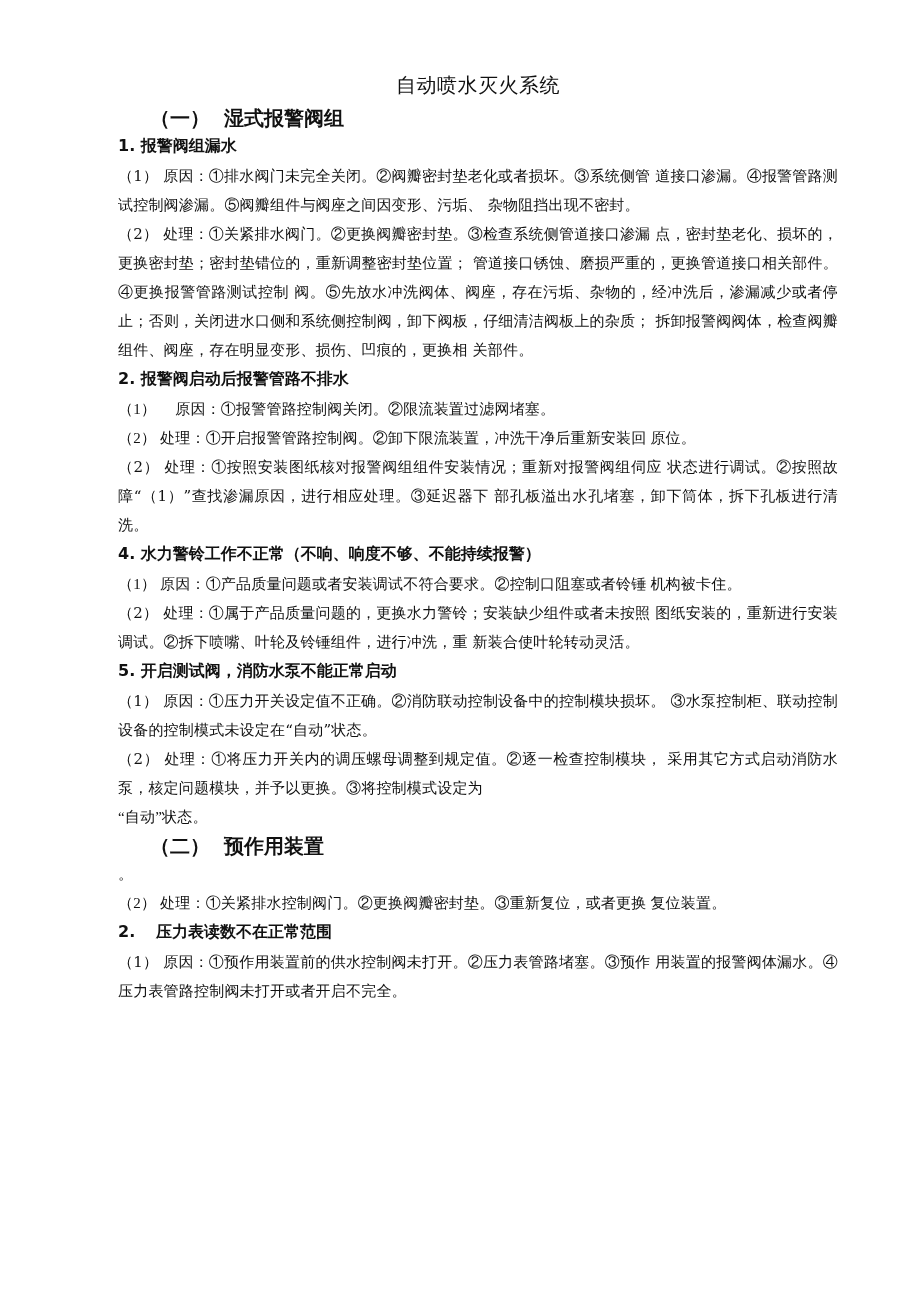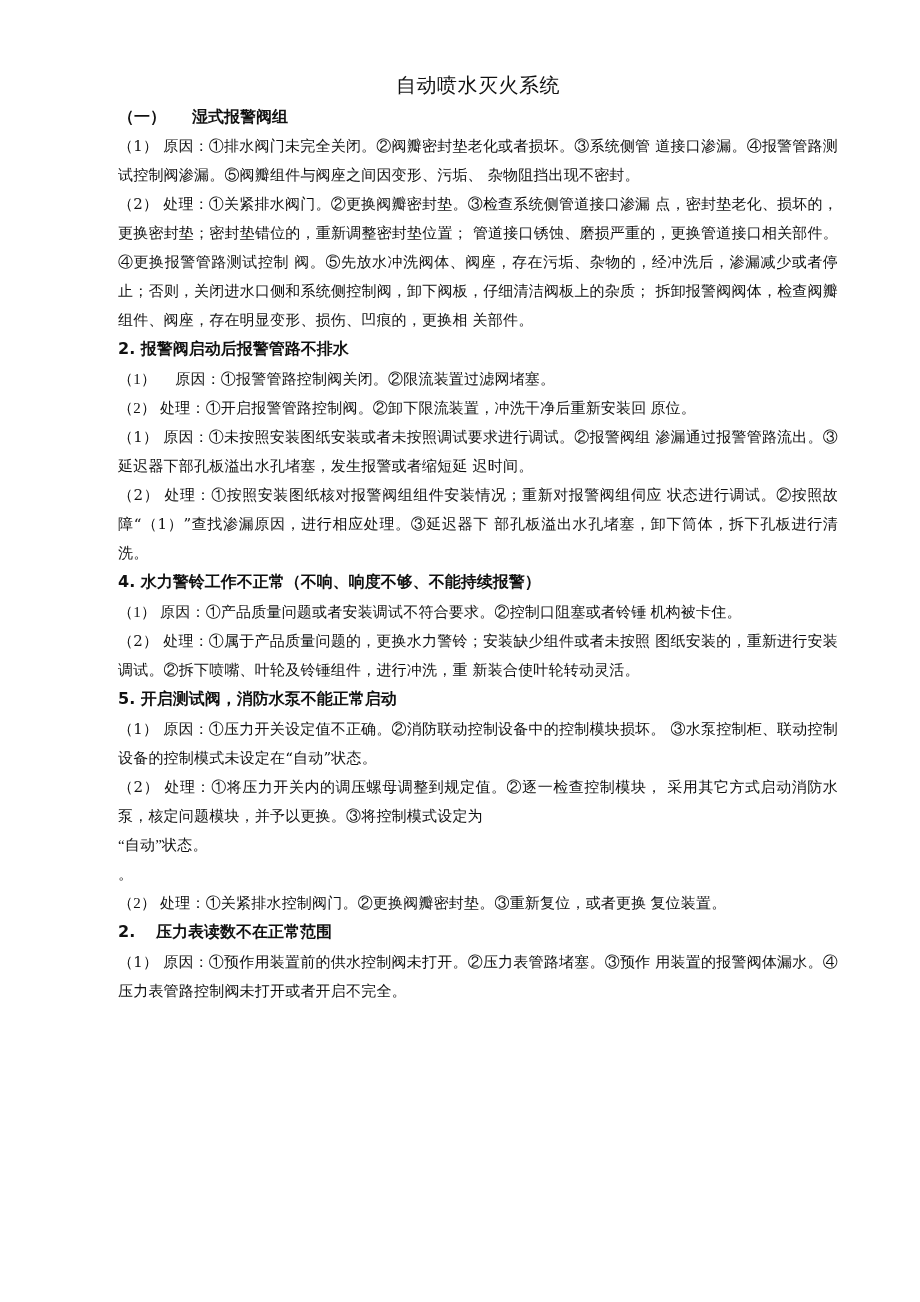--- a/index.html
+++ b/index.html
@@ -25,26 +25,27 @@
     text-align: center;
     font-family: "DejaVu Sans", "Liberation Sans", sans-serif;
     font-size: 20px;
     font-weight: normal;
     height: 34px;
     line-height: 34px;
     margin: 0 0 2px 0;
     letter-spacing: 0.5px;
   }
   .part {
-    font-family: Liberation Mono, monospace;
+    font-family: Liberation Serif, serif;
     font-weight: bold;
-    font-size: 16px;
+    font-size: 20px;
     line-height: 28px;
     height: 28px;
     white-space: nowrap;
+    margin-left: 32px;
   }
   .part .num { display: inline-block; width: 74px; }
   .h {
     font-family: "DejaVu Sans", "Liberation Sans", sans-serif;
     font-weight: bold;
     font-size: 16px;
     line-height: 28px;
     height: 30px;
     white-space: nowrap;
   }
@@ -63,39 +64,42 @@
 <body>
 
 <div class="page">
 
   <div class="title">自动喷水灭火系统</div>
 
   <div class="part">
     <span class="num">（一）</span><span>湿式报警阀组</span>
   </div>
 
+  <div class="h">1. 报警阀组漏水</div>
   <p class="p">（1） 原因：①排水阀门未完全关闭。②阀瓣密封垫老化或者损坏。③系统侧管 道接口渗漏。④报警管路测试控制阀渗漏。⑤阀瓣组件与阀座之间因变形、污垢、 杂物阻挡出现不密封。</p>
   <p class="p">（2） 处理：①关紧排水阀门。②更换阀瓣密封垫。③检查系统侧管道接口渗漏 点，密封垫老化、损坏的，更换密封垫；密封垫错位的，重新调整密封垫位置； 管道接口锈蚀、磨损严重的，更换管道接口相关部件。④更换报警管路测试控制 阀。⑤先放水冲洗阀体、阀座，存在污垢、杂物的，经冲洗后，渗漏减少或者停 止；否则，关闭进水口侧和系统侧控制阀，卸下阀板，仔细清洁阀板上的杂质； 拆卸报警阀阀体，检查阀瓣组件、阀座，存在明显变形、损伤、凹痕的，更换相 关部件。</p>
 
   <div class="h">2. 报警阀启动后报警管路不排水</div>
   <p class="p single">（1）　 原因：①报警管路控制阀关闭。②限流装置过滤网堵塞。</p>
   <p class="p single">（2） 处理：①开启报警管路控制阀。②卸下限流装置，冲洗干净后重新安装回 原位。</p>
 
-  <p class="p">（1） 原因：①未按照安装图纸安装或者未按照调试要求进行调试。②报警阀组 渗漏通过报警管路流出。③延迟器下部孔板溢出水孔堵塞，发生报警或者缩短延 迟时间。</p>
   <p class="p">（2） 处理：①按照安装图纸核对报警阀组组件安装情况；重新对报警阀组伺应 状态进行调试。②按照故障“（1）”查找渗漏原因，进行相应处理。③延迟器下 部孔板溢出水孔堵塞，卸下筒体，拆下孔板进行清洗。</p>
 
   <div class="h">4. 水力警铃工作不正常（不响、响度不够、不能持续报警）</div>
   <p class="p single">（1） 原因：①产品质量问题或者安装调试不符合要求。②控制口阻塞或者铃锤 机构被卡住。</p>
   <p class="p">（2） 处理：①属于产品质量问题的，更换水力警铃；安装缺少组件或者未按照 图纸安装的，重新进行安装调试。②拆下喷嘴、叶轮及铃锤组件，进行冲洗，重 新装合使叶轮转动灵活。</p>
 
   <div class="h">5. 开启测试阀，消防水泵不能正常启动</div>
   <p class="p">（1） 原因：①压力开关设定值不正确。②消防联动控制设备中的控制模块损坏。 ③水泵控制柜、联动控制设备的控制模式未设定在“自动”状态。</p>
   <p class="p">（2） 处理：①将压力开关内的调压螺母调整到规定值。②逐一检查控制模块， 采用其它方式启动消防水泵，核定问题模块，并予以更换。③将控制模式设定为</p>
   <p class="p single">“自动”状态。</p>
 
+  <div class="part">
+    <span class="num">（二）</span><span>预作用装置</span>
+  </div>
 
   <p class="p single">。</p>
   <p class="p single">（2） 处理：①关紧排水控制阀门。②更换阀瓣密封垫。③重新复位，或者更换 复位装置。</p>
 
   <div class="h">
     <span class="num2">2.</span><span>压力表读数不在正常范围</span>
   </div>
   <p class="p">（1） 原因：①预作用装置前的供水控制阀未打开。②压力表管路堵塞。③预作 用装置的报警阀体漏水。④压力表管路控制阀未打开或者开启不完全。</p>
 
 </div>

